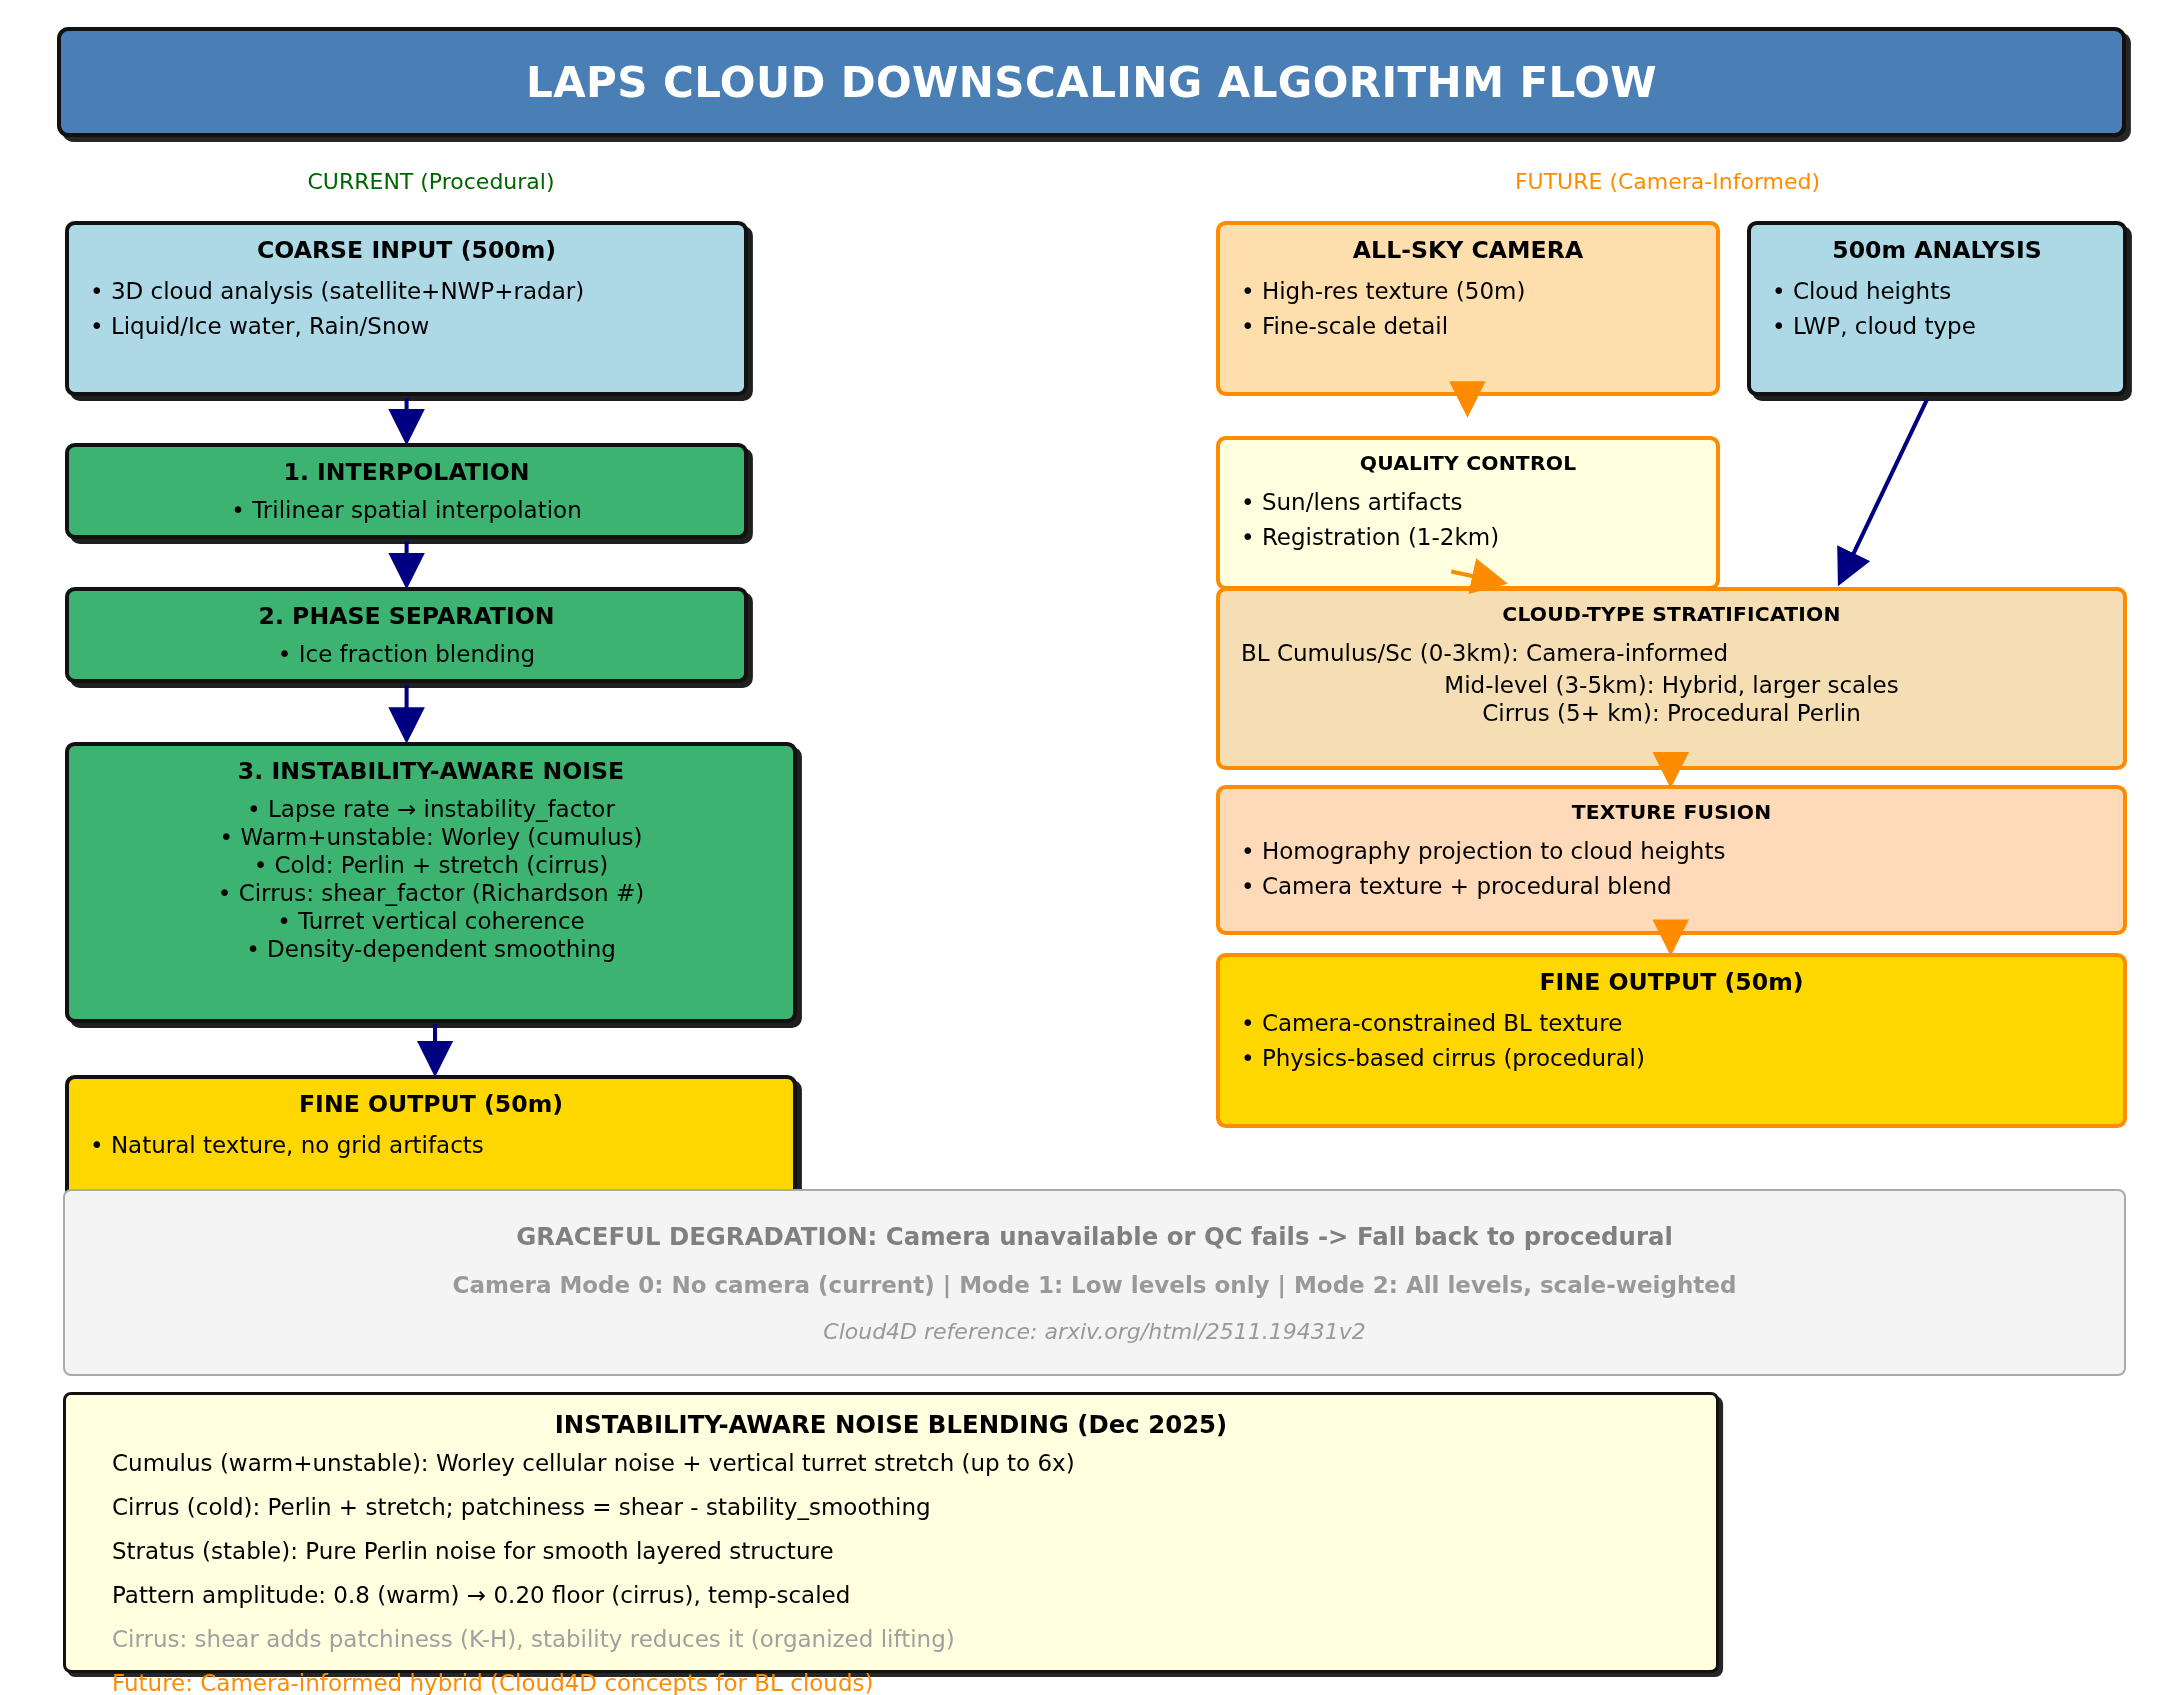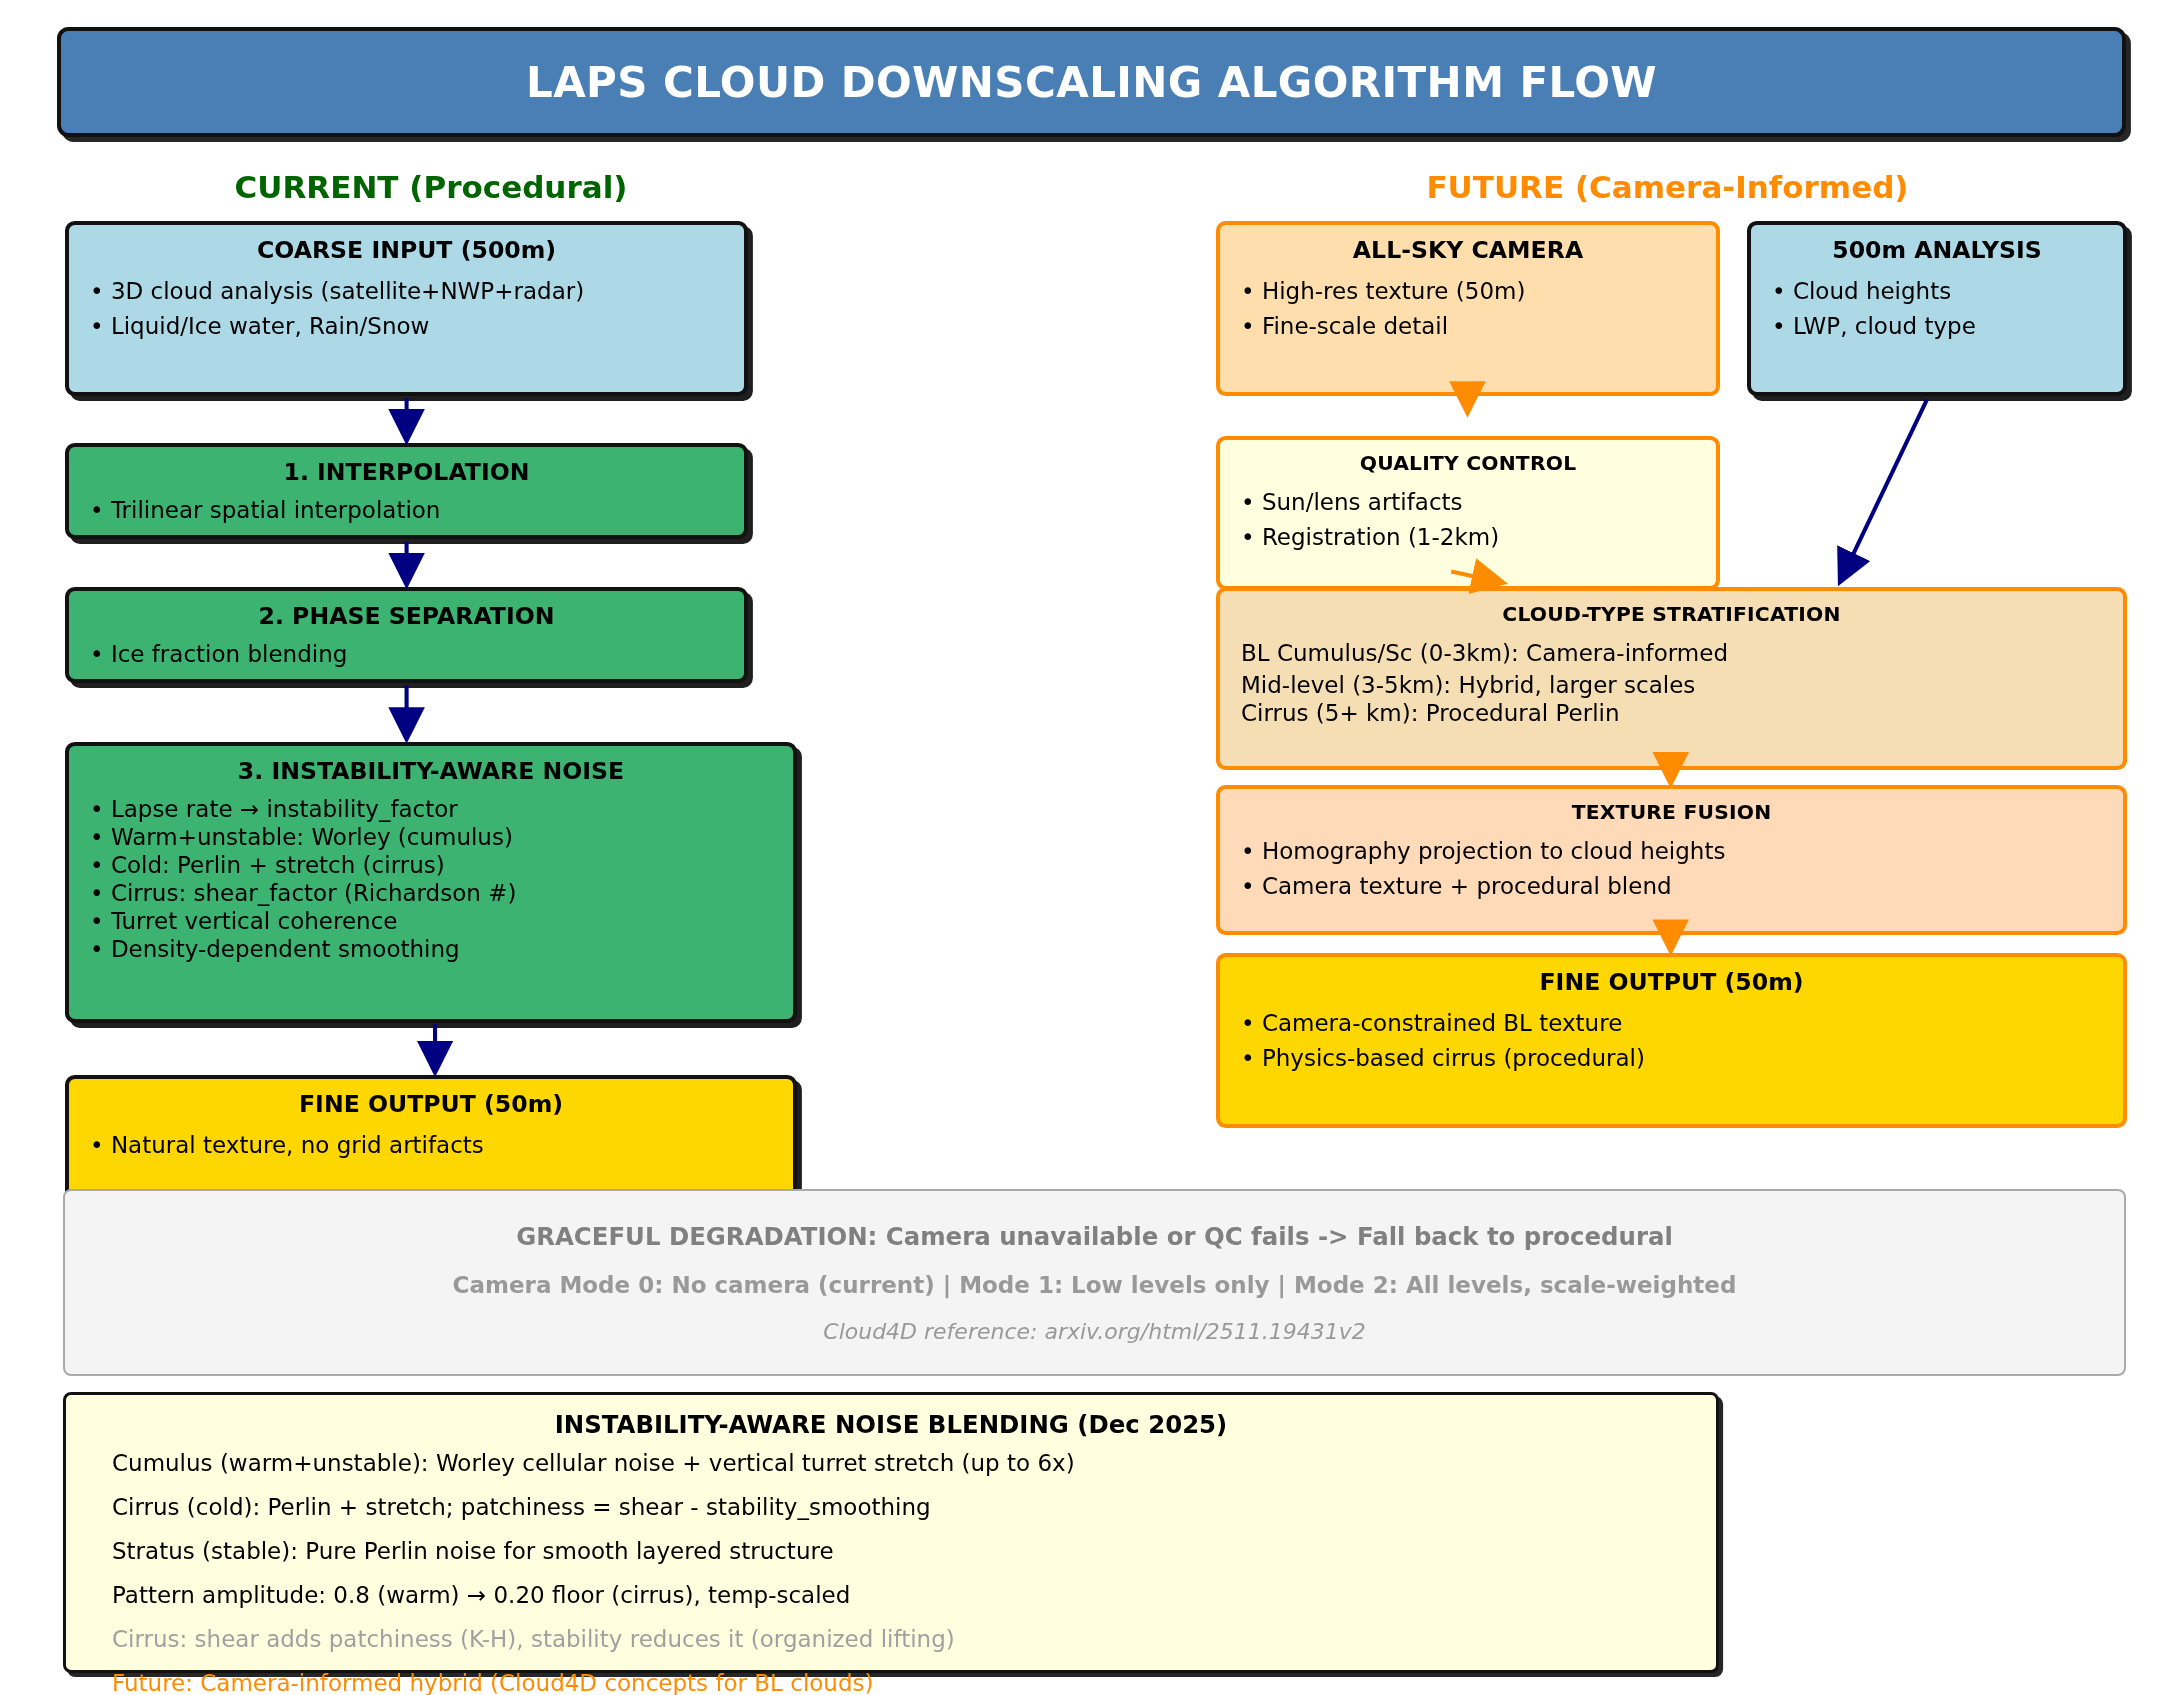--- a/index.html
+++ b/index.html
@@ -31,22 +31,22 @@
     color: #ffffff;
     font-size: 42px;
     font-weight: bold;
     letter-spacing: 0.4px;
     text-align: center;
   }
 
   
   .col-header {
     position: absolute;
-    font-size: 31px;
-    font-weight: bold;
+    font-size: 22px;
+    font-weight: normal;
     text-align: center;
     white-space: nowrap;
   }
   #hdr-current { left: 65px; top: 169px; width: 732px; color: #006400; }
   #hdr-future  { left: 1208px; top: 169px; width: 919px; color: #FF8C00; }
 
   
   .box {
     position: absolute;
     border-radius: 9.8px;
@@ -69,21 +69,21 @@
     margin-bottom: 8.1px;
   }
   .box .bt.small { font-size: 20.3px; letter-spacing: 0.2px; }
   .box .bl {
     display: block;
     color: #000000;
     font-size: 23px;
     line-height: 1.52;
     white-space: nowrap;
   }
-  .box .bl.tight { line-height: 1.22; }
+  .box .bl.tight { line-height: 1.22; text-align: center; }
 
   
   #box-coarse {
     left: 65px; top: 221px; width: 683px; height: 175px;
     background: #ADD8E6;
   }
   #box-interp {
     left: 65px; top: 443px; width: 683px; height: 96px;
     background: #3CB371;
   }

